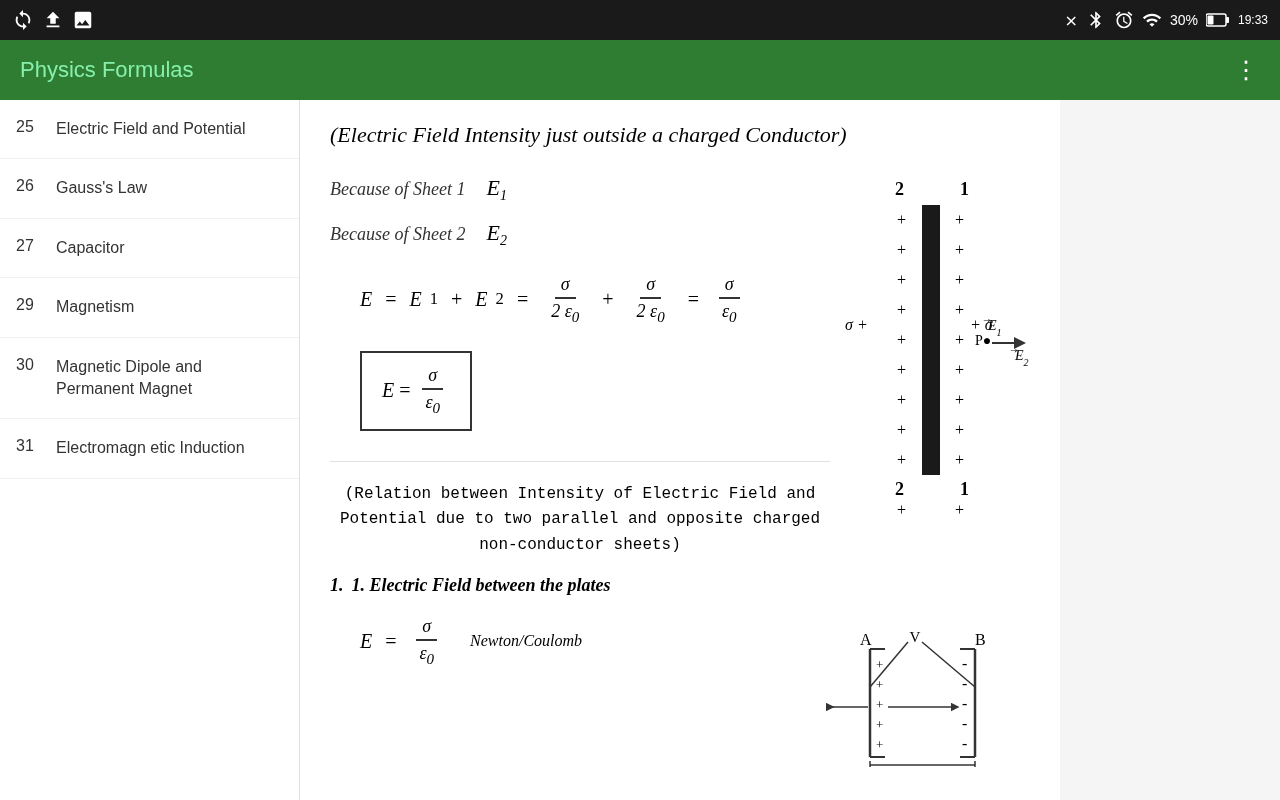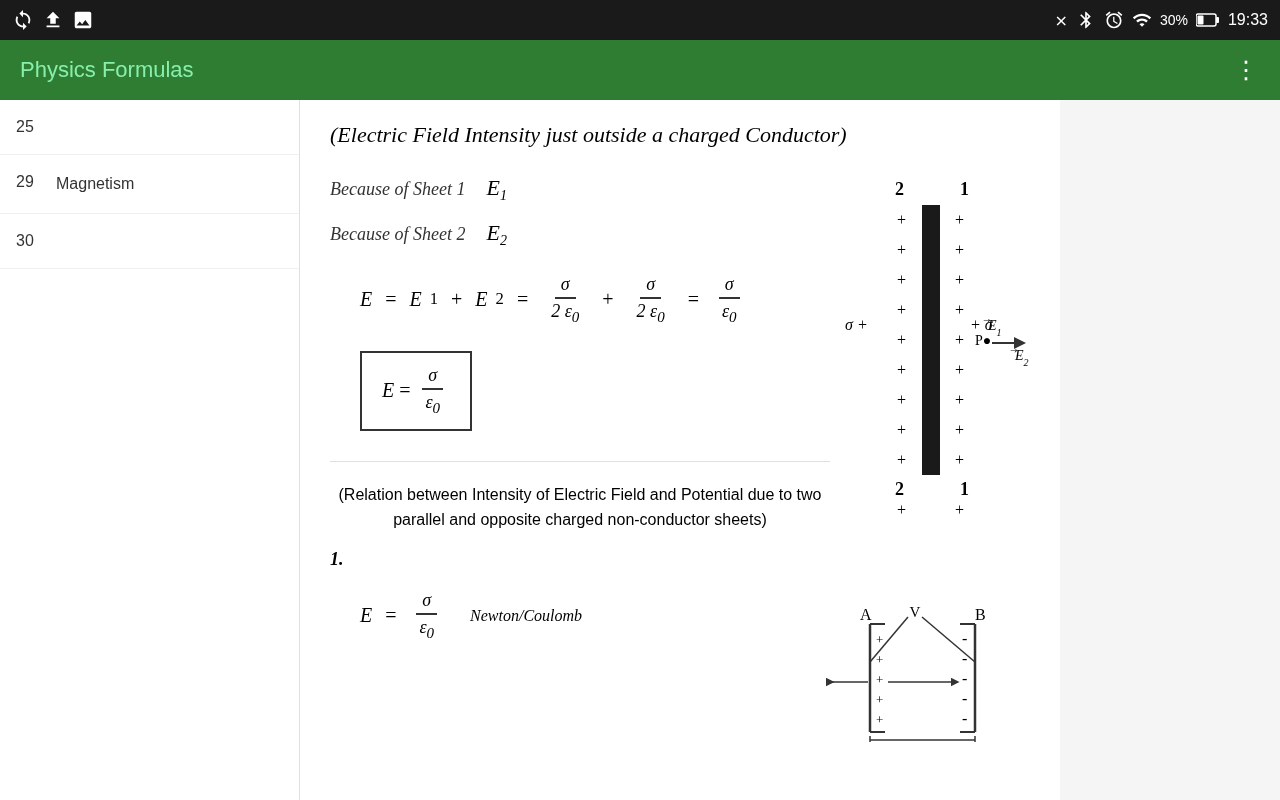--- a/index.html
+++ b/index.html
@@ -165,21 +165,21 @@
     }
 
     .divider-line {
       border: none;
       border-top: 1px solid #e0e0e0;
       margin: 20px 0;
     }
 
     .relation-text {
       font-size: 16px;
-      font-family: Liberation Sans, sans-serif;
+      font-family: Liberation Mono, monospace;
       margin: 16px 0;
       line-height: 1.6;
       text-align: center;
     }
 
     .section-label {
       font-size: 18px;
       font-family: Georgia, serif;
       font-weight: bold;
       font-style: italic;
@@ -223,49 +223,63 @@
     <svg width="20" height="20" viewBox="0 0 24 24" fill="white">
       <path d="M1 9l2 2c4.97-4.97 13.03-4.97 18 0l2-2C16.93 2.93 7.08 2.93 1 9zm8 8l3 3 3-3c-1.65-1.66-4.34-1.66-6 0zm-4-4l2 2c2.76-2.76 7.24-2.76 10 0l2-2C15.14 9.14 8.87 9.14 5 13z"></path>
     </svg>
     <span>30%</span>
 
     <svg width="24" height="14" viewBox="0 0 24 14" fill="white">
       <rect x="0" y="1" width="20" height="12" rx="2" ry="2" stroke="white" stroke-width="1.5" fill="none"></rect>
       <rect x="1.5" y="2.5" width="6" height="9" rx="1" fill="white"></rect>
       <rect x="20" y="4" width="3" height="6" rx="1" fill="white"></rect>
     </svg>
-    <span style="font-size:16px; font-weight:500;">19:33</span>
+    <span style="font-size:12px; font-weight:500;">19:33</span>
   </div>
 </div>
 
 <div class="app-bar">
   <span class="app-bar-title">Physics Formulas</span>
   <span class="app-bar-menu">⋮</span>
 </div>
 
 <div class="main-content">
 
   <div class="nav-list">
 
     <div class="nav-item">
       <span class="nav-number">25</span>
-    </div>
-
-
+      <span class="nav-label">Electric Field and Potential</span>
+    </div>
+
+    <div class="nav-item">
+      <span class="nav-number">26</span>
+      <span class="nav-label">Gauss's Law</span>
+    </div>
+
+    <div class="nav-item">
+      <span class="nav-number">27</span>
+      <span class="nav-label">Capacitor</span>
+    </div>
 
 
     <div class="nav-item">
       <span class="nav-number">29</span>
       <span class="nav-label">Magnetism</span>
     </div>
 
     <div class="nav-item">
       <span class="nav-number">30</span>
-    </div>
-
+      <span class="nav-label">Magnetic Dipole and Permanent Magnet</span>
+    </div>
+
+    <div class="nav-item">
+      <span class="nav-number">31</span>
+      <span class="nav-label">Electromagn etic Induction</span>
+    </div>
 
   </div>
 
   <div class="content-area">
 
     <div class="formula-title">(Electric Field Intensity just outside a charged Conductor)</div>
 
     <div class="formula-section">
       <div class="formula-left">
 
@@ -308,20 +322,21 @@
             </span>
           </div>
         </div>
 
         <hr class="divider-line">
 
         <div class="relation-text">(Relation between Intensity of Electric Field and Potential due to two parallel and opposite charged non-conductor sheets)</div>
 
         <div class="section-label">
           <span style="font-weight:bold;">1.</span>
+          <span>1. Electric Field between the plates</span>
         </div>
 
         <div class="formula-equation" style="margin-left: 30px; font-size: 20px;">
           <em>E</em>&nbsp;=&nbsp;
           <span class="fraction">
             <span class="num"><em>σ</em></span>
             <span class="den"><em>ε</em><sub>0</sub></span>
           </span>
           &nbsp;&nbsp;
           <span style="font-style:italic; font-size:16px;">Newton/Coulomb</span>

